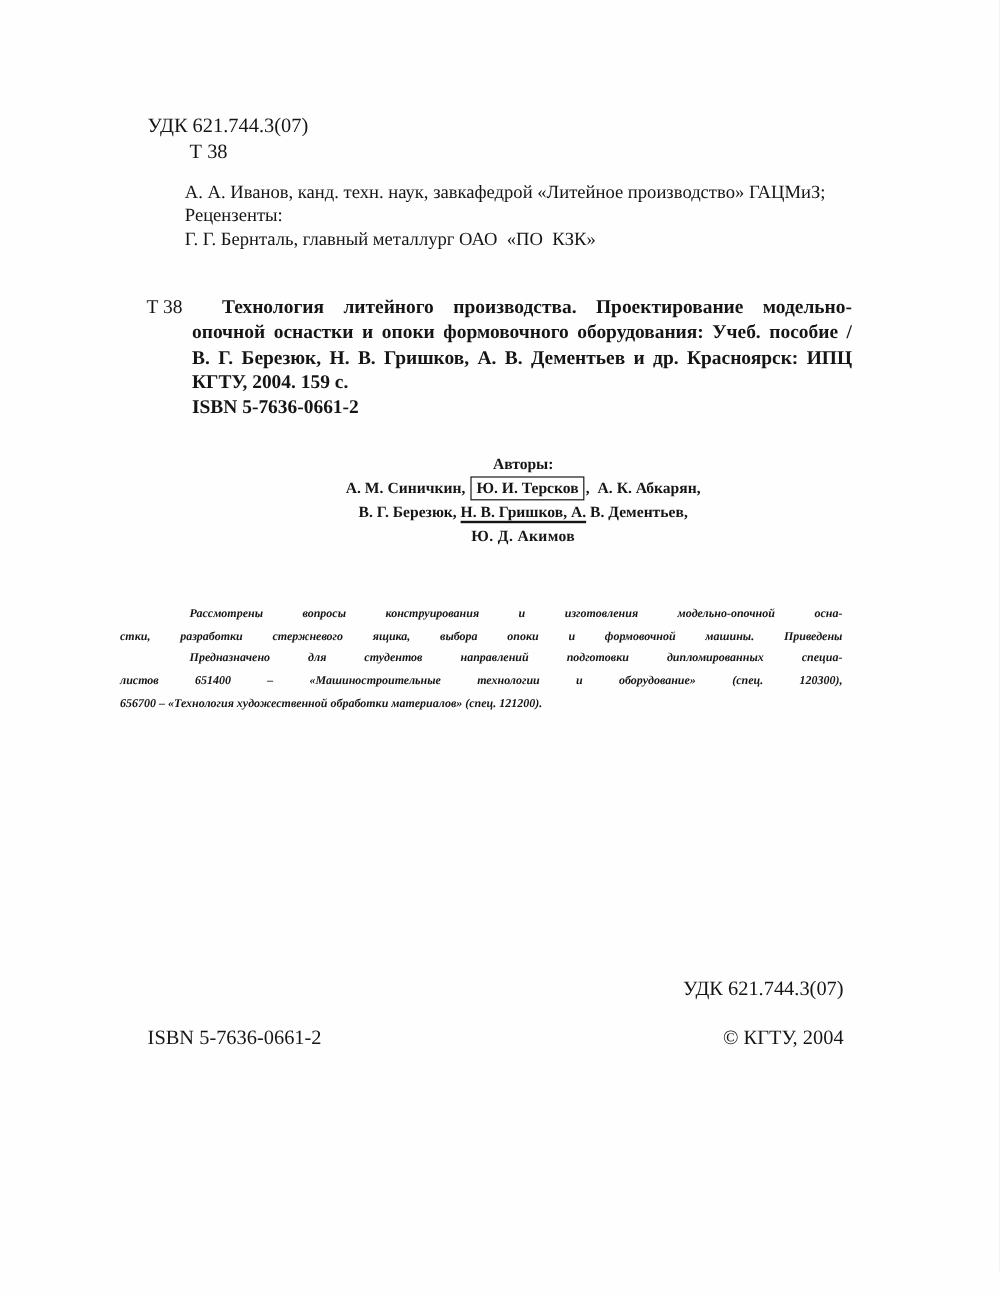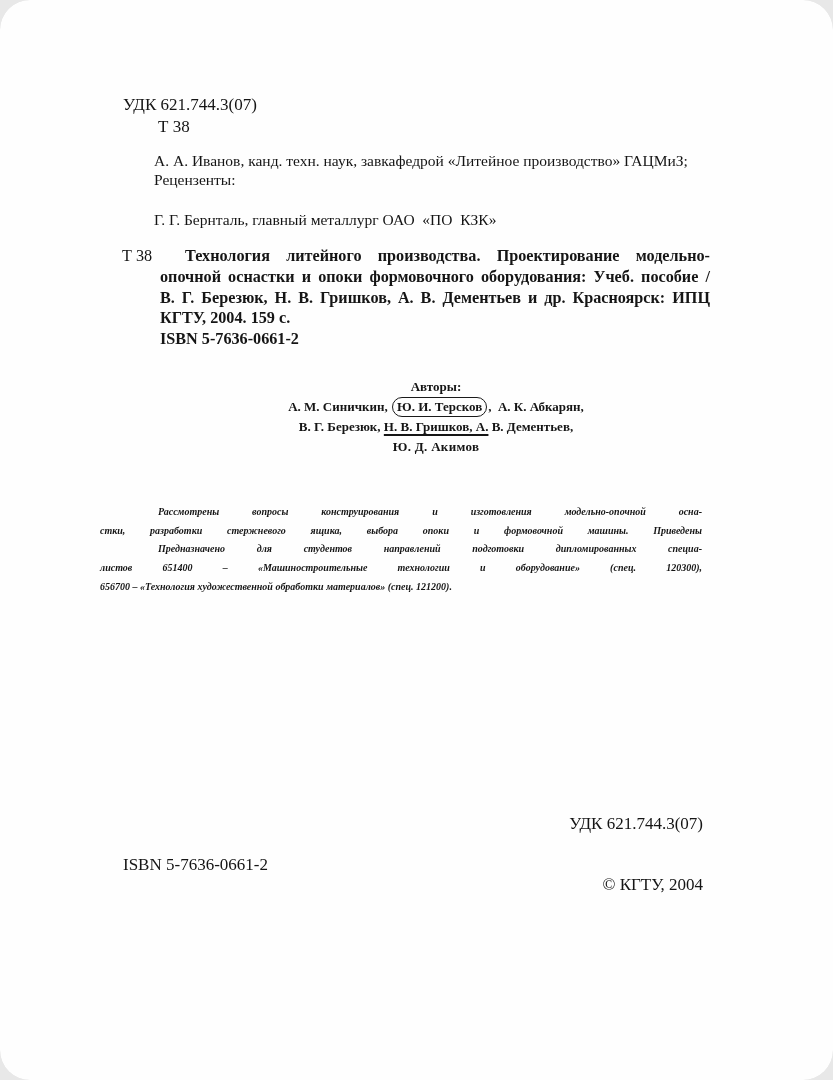--- a/index.html
+++ b/index.html
@@ -1,27 +1,27 @@
 <!DOCTYPE html>
 <html><head>
 <meta charset="utf-8">
 <style>
-  * { margin: 0; padding: 0; box-sizing: border-box; border-radius: 30px; }
+  * { margin: 0; padding: 0; box-sizing: border-box; }
   html, body { background: #e8e8e8; }
   .page {
     position: relative;
     width: 833px;
     height: 1080px;
     background: #fefefe;
     font-family: "Liberation Serif", "DejaVu Serif", serif;
     color: #151515;
     overflow: hidden;
   }
   .abs { position: absolute; }
-  .pre { white-space: pre-wrap; margin-top: 20px; }
+  .pre { white-space: pre-wrap; }
 
   
   .udk-top   { left: 123px; top: 95px;  font-size: 17px; }
   .bbk-top   { left: 158px; top: 117px; font-size: 17px; }
 
   
   .reviewers { left: 154px; top: 151px; width: 566px; font-size: 15.5px; line-height: 19.4px; }
 
   
   .biblio    { left: 122px; top: 246px; width: 588px; font-size: 16.2px; line-height: 20.8px; }
@@ -38,21 +38,21 @@
   .authors-line3 { letter-spacing: 0.3px; }
 
   
   .annotation { left: 100px; top: 503px; width: 602px;
                 font-size: 10px; font-style: italic; font-weight: bold; line-height: 18.7px; }
   .ann-indent { text-indent: 58px; }
 
   
   .udk-bottom  { left: 403px; top: 814px; width: 300px; text-align: right; font-size: 17px; }
   .isbn-bottom { left: 123px; top: 855px; font-size: 17px; }
-  .copy-bottom { left: 403px; top: 855px; width: 300px; text-align: right; font-size: 17px; margin-top: 20px; }
+  .copy-bottom { left: 403px; top: 855px; width: 300px; text-align: right; font-size: 17px; }
 </style>
 </head>
 <body>
 
 <div class="page">
 
   <div class="abs udk-top">УДК 621.744.3(07)</div>
   <div class="abs bbk-top">Т 38</div>
 
   <div class="abs reviewers">

